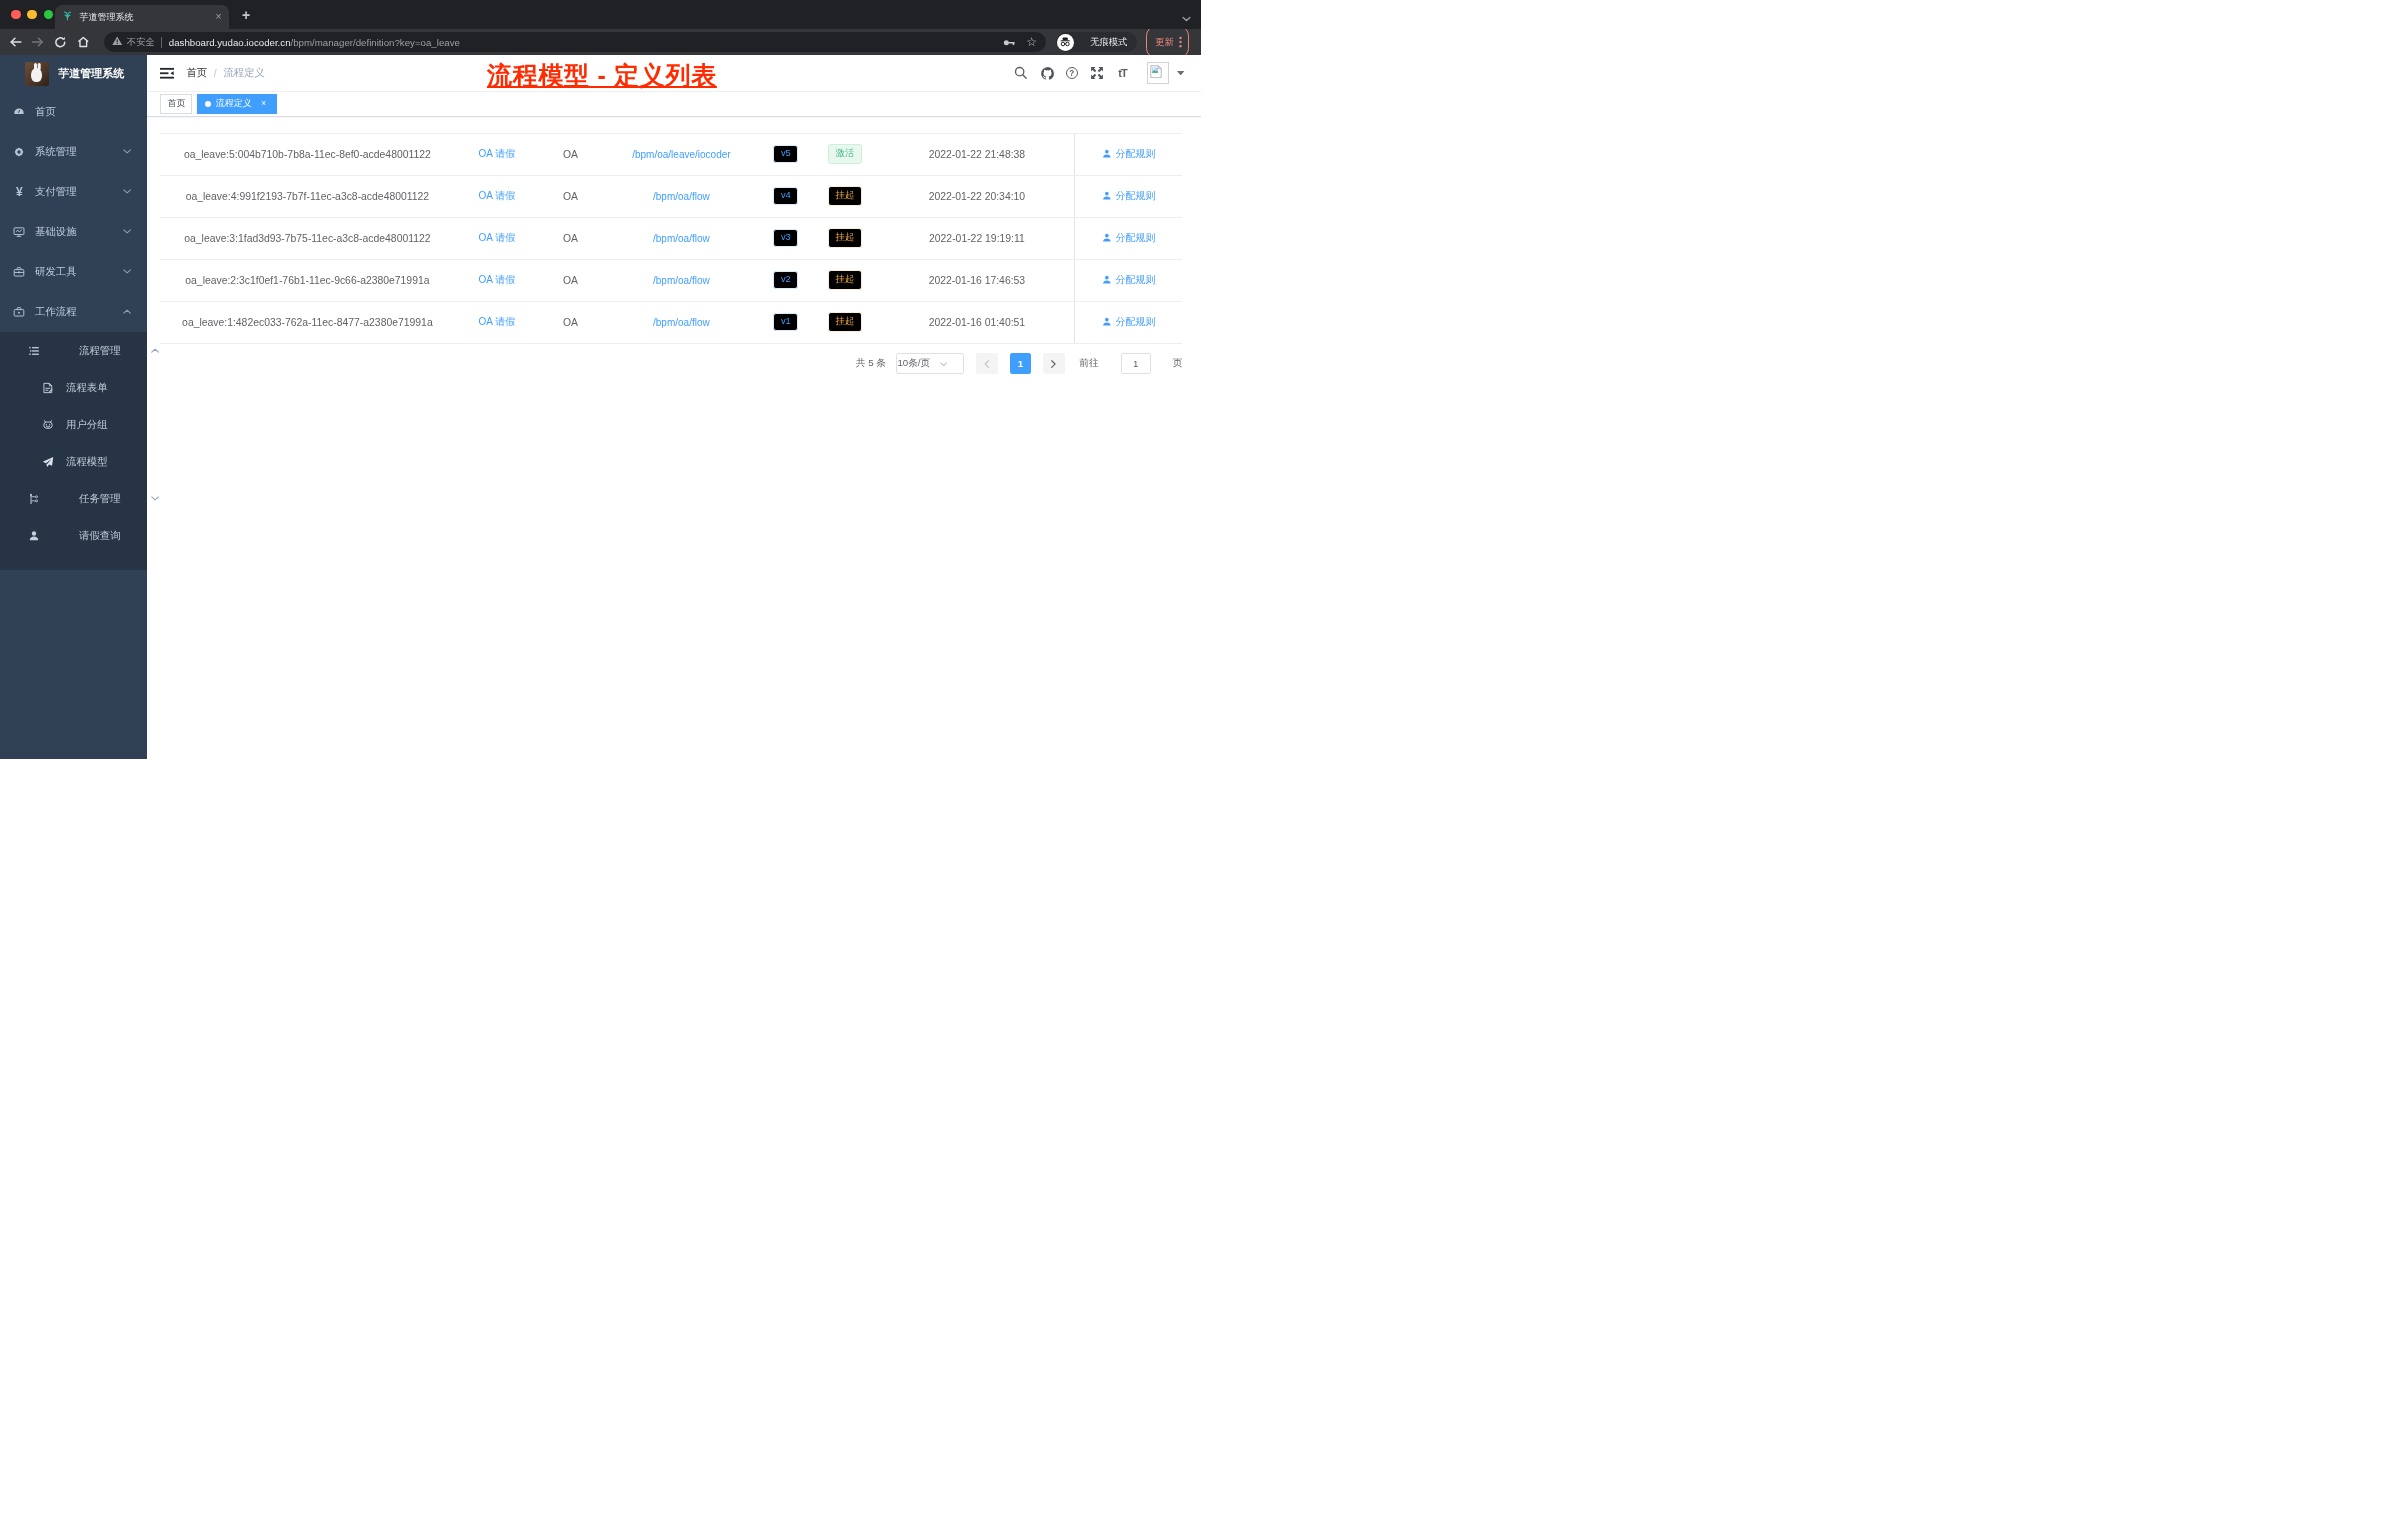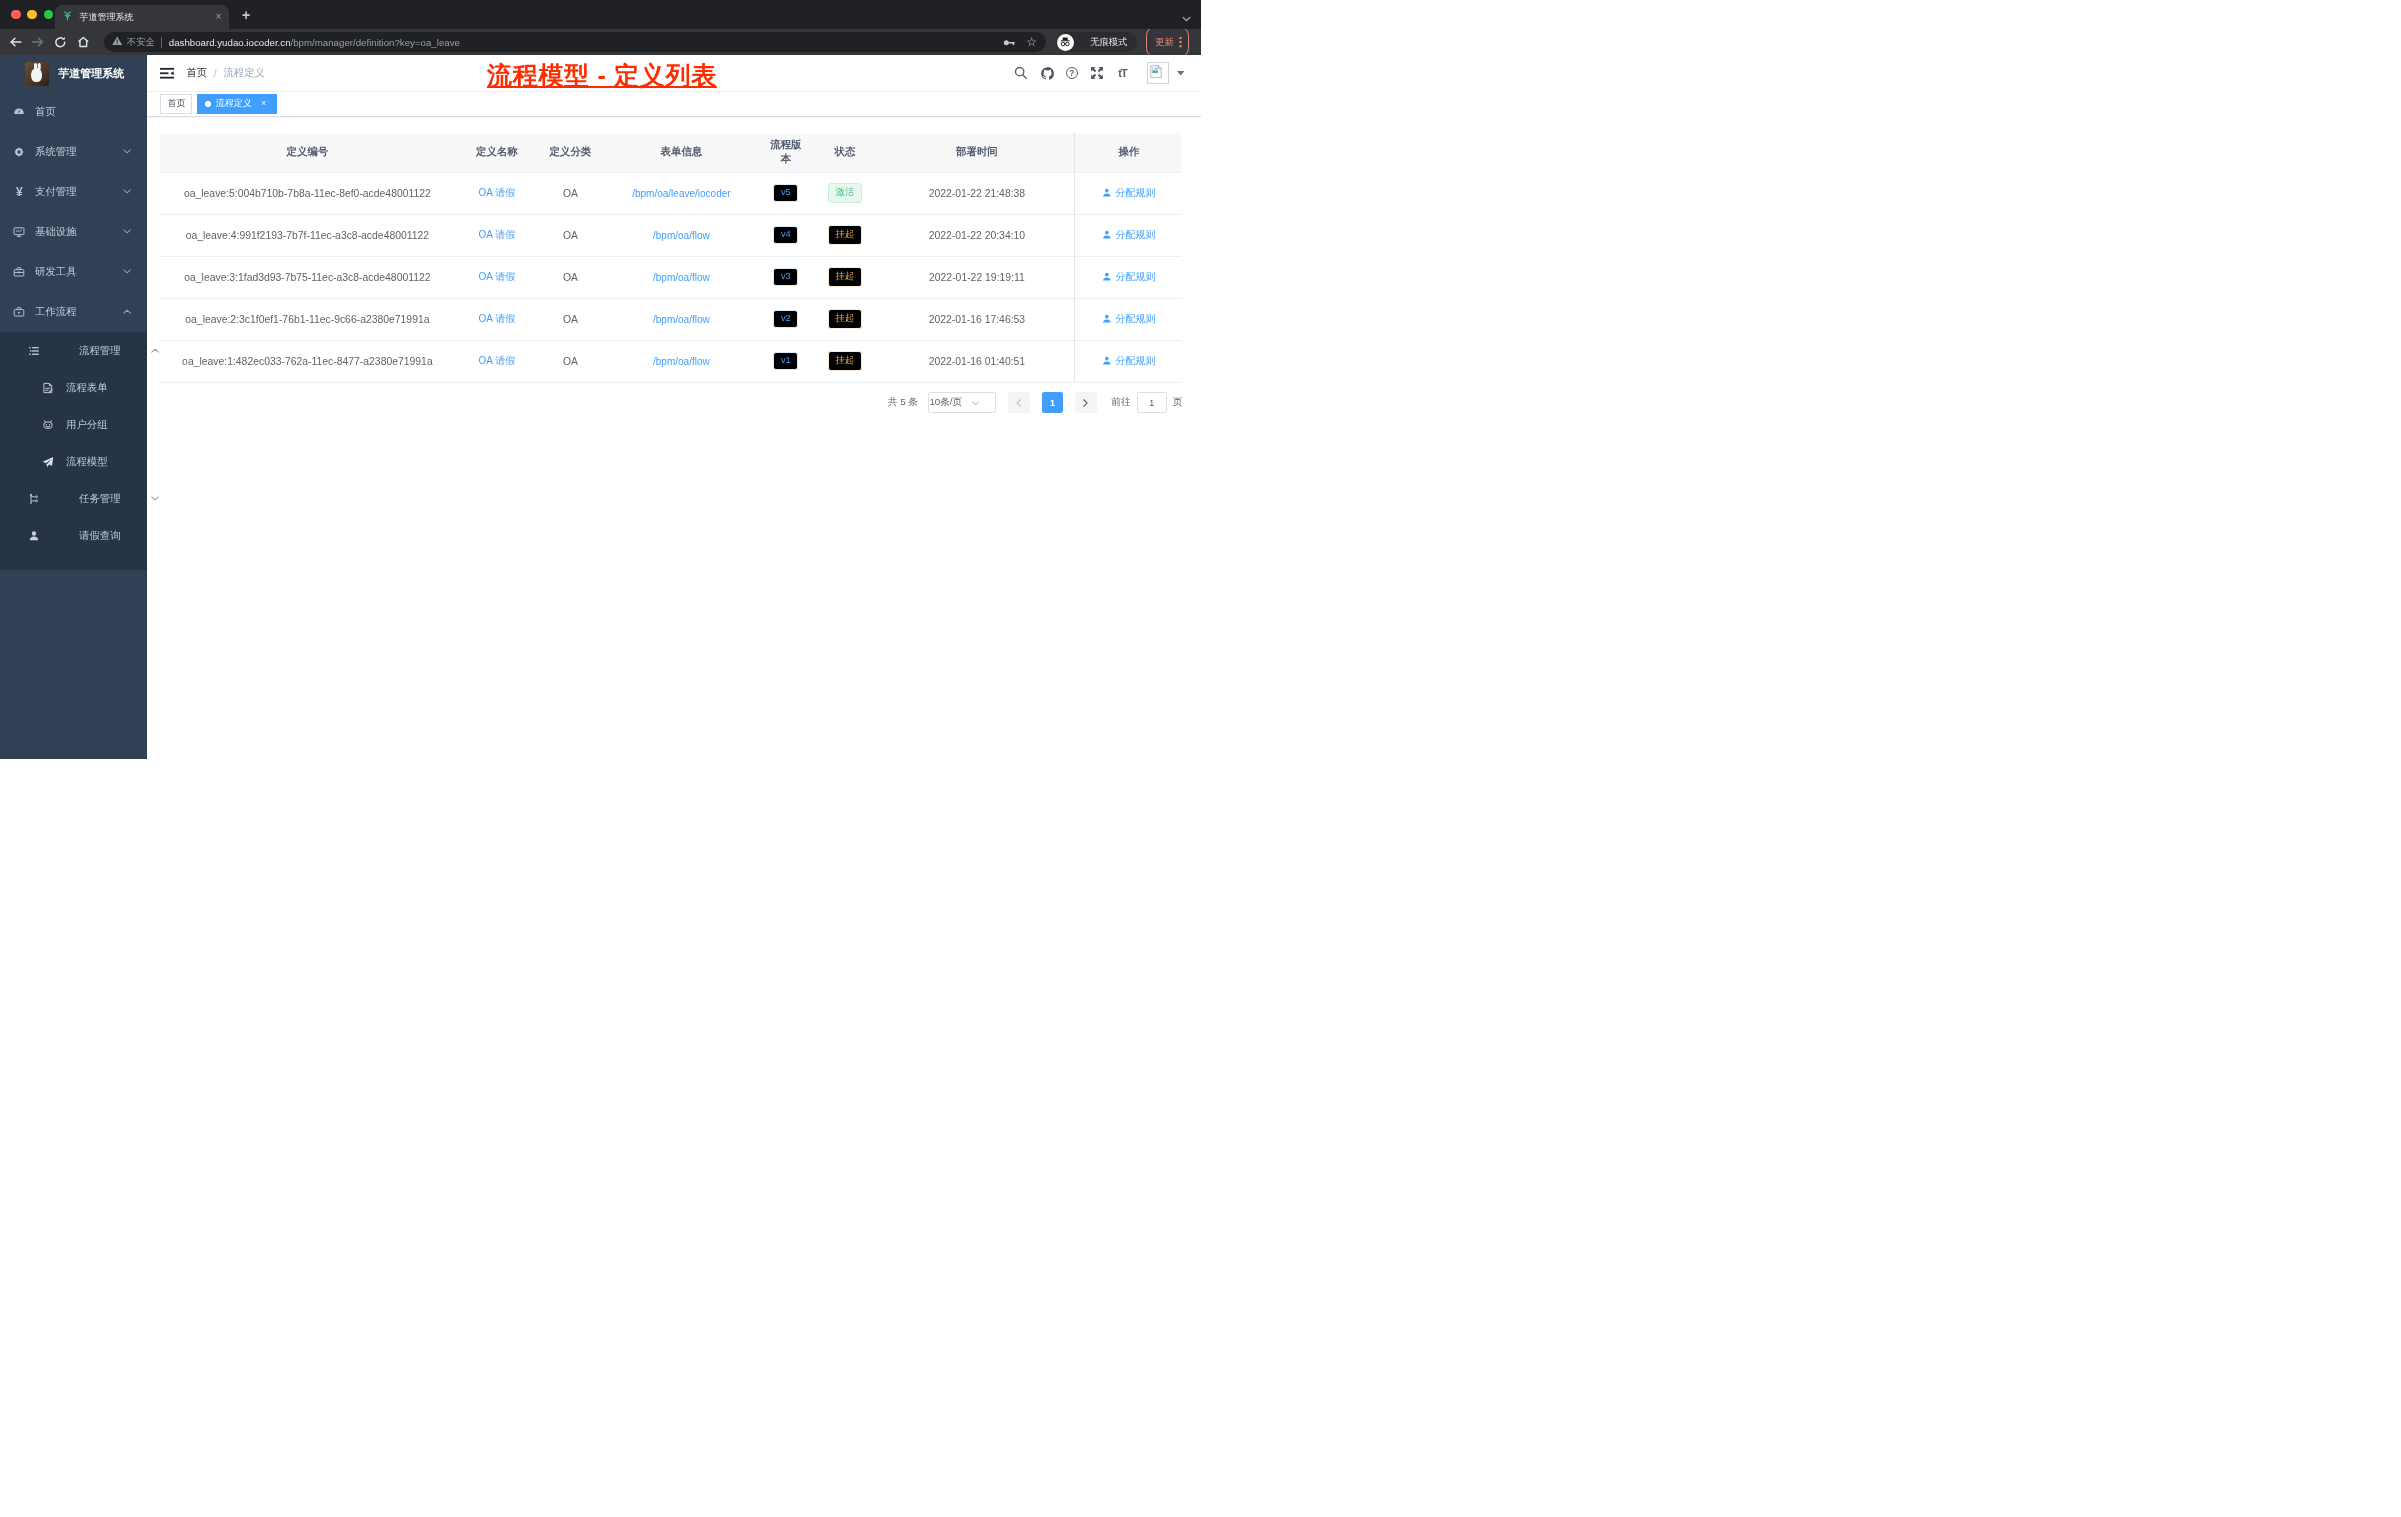--- a/index.html
+++ b/index.html
@@ -119,21 +119,21 @@
   
   .pager { width:1022px; margin-top:9.7px; display:flex; align-items:center; justify-content:flex-end;
     gap:7.4px; font-size:9.7px; color:#606266; }
   .ptotal { margin-right:3px; }
   .psel { width:68px; height:21px; border:0.7px solid #dcdfe6; border-radius:2.2px; background:#fff;
     display:flex; align-items:center; gap:9.7px; cursor:pointer; }
   .pbtn { min-width:21.5px; height:21px; background:#f4f4f5; border-radius:2.2px; display:flex;
     align-items:center; justify-content:center; margin-left:4.5px; cursor:pointer; }
   .pcur { min-width:21.5px; height:21px; background:#409eff; color:#fff; border-radius:2.2px;
     display:flex; align-items:center; justify-content:center; margin-left:4.5px; font-weight:bold; }
-  .pgoto { margin-left:7.4px; display:flex; align-items:center; gap:6px; }
+  .pgoto { margin-left:7.4px; display:flex; align-items:center; gap:22px; }
   .pginput { width:30px; height:21px; border:0.7px solid #dcdfe6; border-radius:2.2px; text-align:center;
     font-size:9.7px; color:#606266; font-family:"Liberation Sans",sans-serif; }
 </style>
 </head>
 <body>
 
 <div id="screen">
 
   <div class="tabstrip">
     <div class="traffic">
@@ -470,30 +470,20 @@
         <span class="tag active">
           <span class="tag-dot"></span>
           <span>流程定义</span>
           <span class="tag-close">×</span>
         </span>
       </div>
 
       <div class="content">
 
         <div class="tbl">
-          <div class="tr thead">
-            <div class="td c1">定义编号</div>
-            <div class="td c2">定义名称</div>
-            <div class="td c3">定义分类</div>
-            <div class="td c4">表单信息</div>
-            <div class="td c5">流程版本</div>
-            <div class="td c6">状态</div>
-            <div class="td c7">部署时间</div>
-            <div class="td c8">操作</div>
-          </div>
 
           <div class="tr brow">
             <div class="td c1 idtext">oa_leave:5:004b710b-7b8a-11ec-8ef0-acde48001122</div>
             <div class="td c2">
                 <span class="link">OA 请假</span>
               </div>
             <div class="td c3">OA</div>
             <div class="td c4">
                 <span class="link">/bpm/oa/leave/iocoder</span>
               </div>

